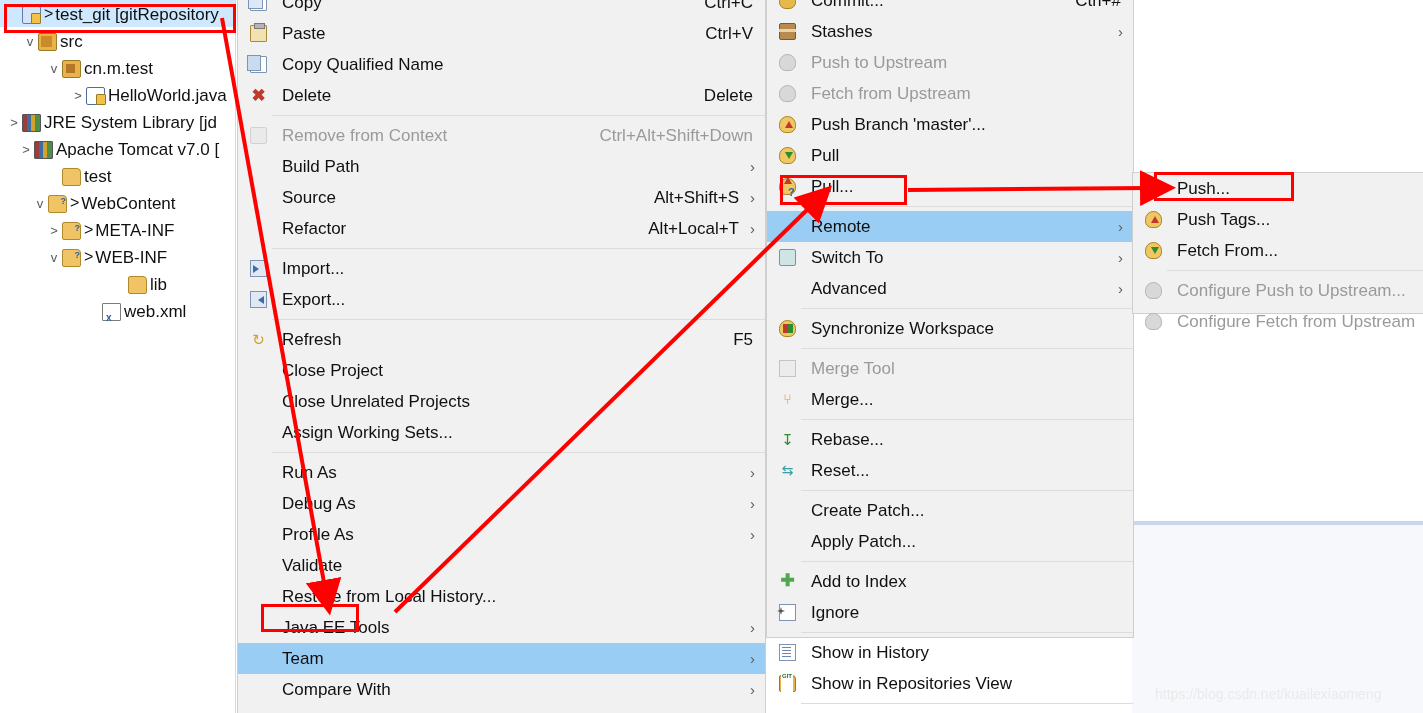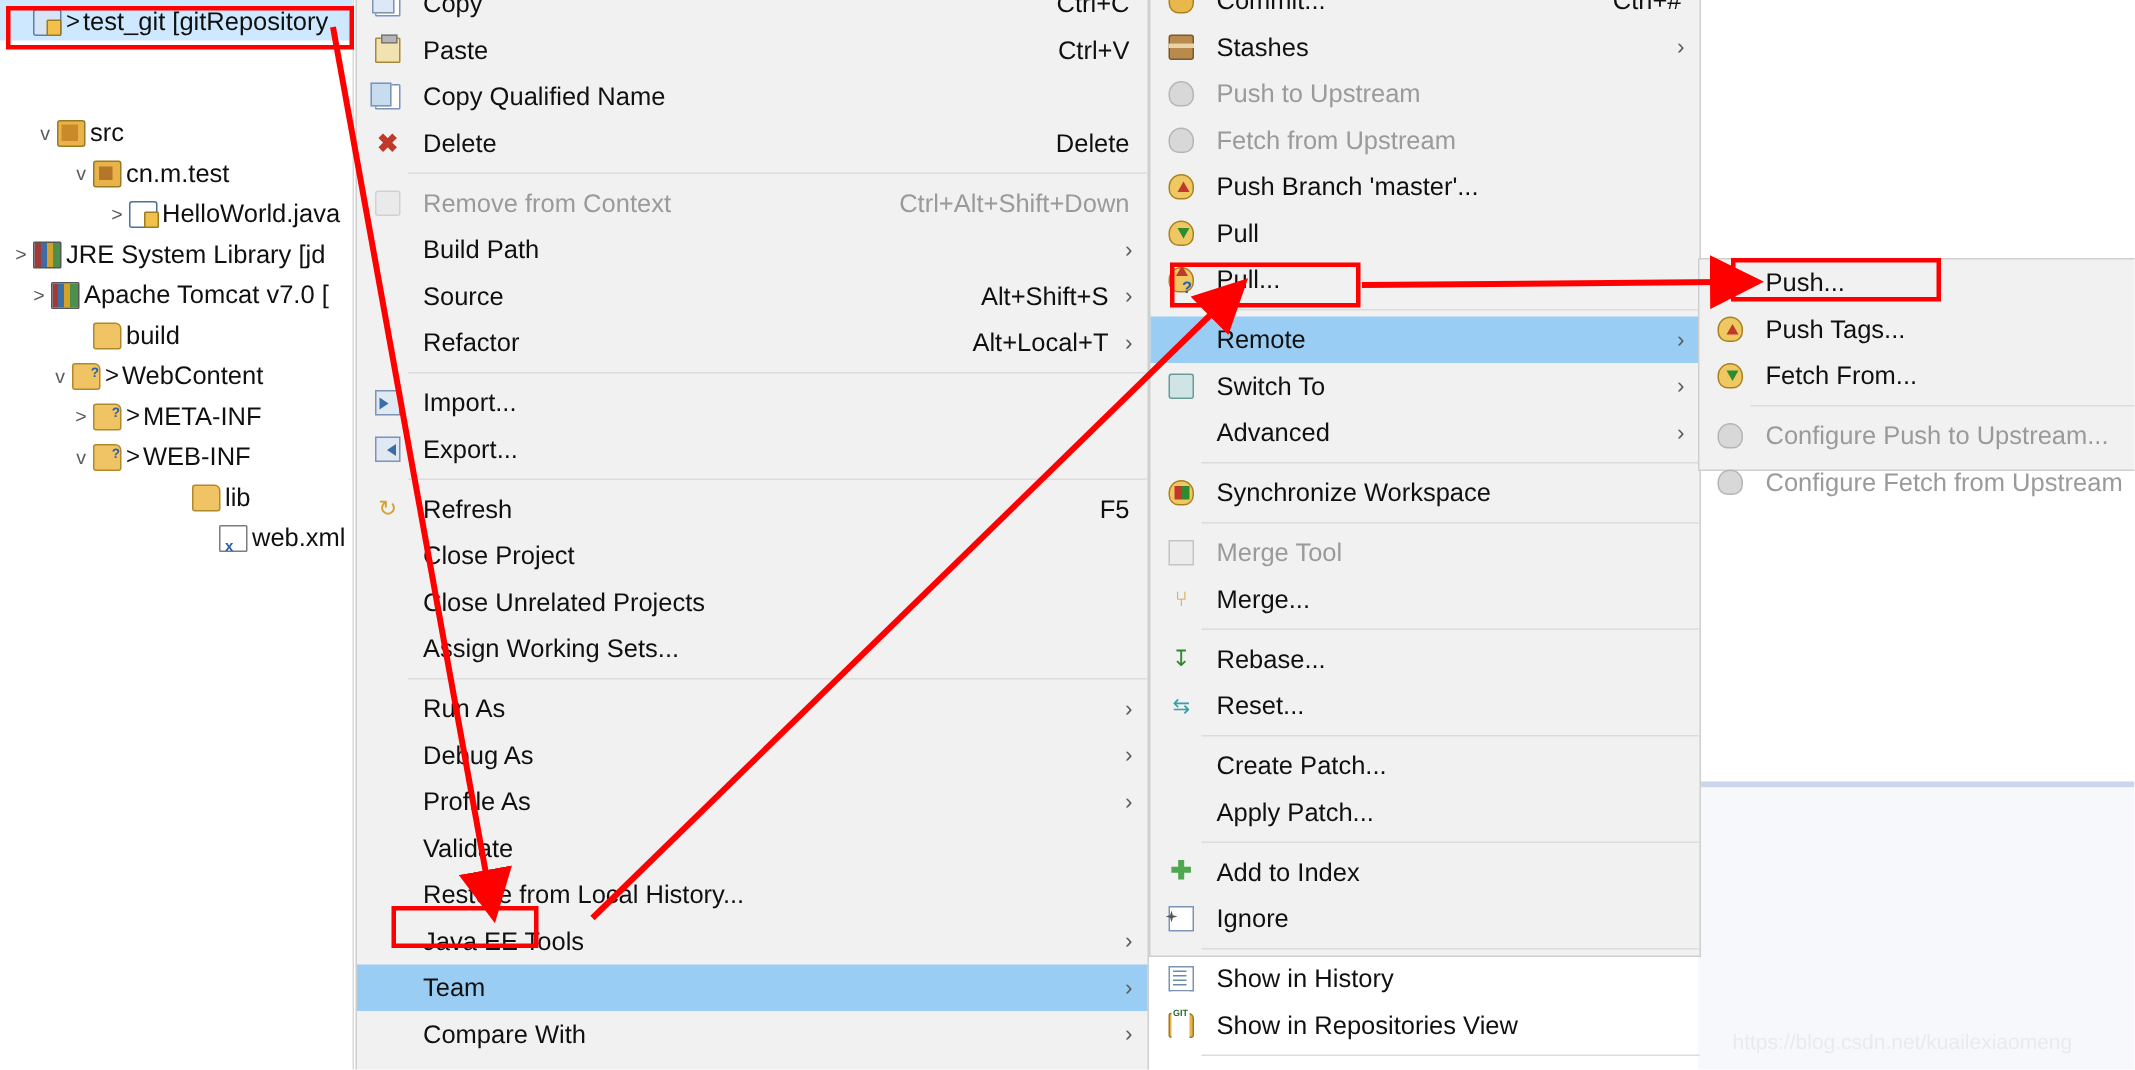--- a/index.html
+++ b/index.html
@@ -155,31 +155,31 @@
   <div id="blue-rule"></div>
   <div id="white-area2"></div>
   <div id="watermark">https://blog.csdn.net/kuailexiaomeng</div>
 
   <div id="tree">
     <div id="tree-clip">
       <div class="dots">www</div>
     </div>
     <div id="tree-rows">
         <div class="tree-row selected-row" style="padding-left: 6px;"><span class="twisty"></span><span class="tree-ico ic-proj"></span><span class="gt">&gt;</span><span class="tlabel">test_git [gitRepository</span></div>
-        <div class="tree-row" style="padding-left: 22px; margin-top: 47px;"><span class="twisty">v</span><span class="tree-ico ic-src"></span><span class="tlabel">src</span></div>
+        <div class="tree-row" style="padding-left: 22px;"><span class="twisty">v</span><span class="tree-ico ic-src"></span><span class="tlabel">src</span></div>
         <div class="tree-row" style="padding-left: 46px;"><span class="twisty">v</span><span class="tree-ico ic-pkg"></span><span class="tlabel">cn.m.test</span></div>
         <div class="tree-row" style="padding-left: 70px;"><span class="twisty">&gt;</span><span class="tree-ico ic-java"></span><span class="tlabel">HelloWorld.java</span></div>
         <div class="tree-row" style="padding-left: 6px;"><span class="twisty">&gt;</span><span class="tree-ico ic-lib"></span><span class="tlabel">JRE System Library [jd</span></div>
         <div class="tree-row" style="padding-left: 18px;"><span class="twisty">&gt;</span><span class="tree-ico ic-lib"></span><span class="tlabel">Apache Tomcat v7.0 [</span></div>
-        <div class="tree-row" style="padding-left: 46px;"><span class="twisty"></span><span class="tree-ico ic-folder"></span><span class="tlabel">build</span></div>
+        <div class="tree-row" style="padding-left: 46px;"><span class="twisty"></span><span class="tree-ico ic-folder"></span><span class="tlabel">test</span></div>
         <div class="tree-row" style="padding-left: 32px;"><span class="twisty">v</span><span class="tree-ico ic-folder-q"></span><span class="gt">&gt;</span><span class="tlabel">WebContent</span></div>
         <div class="tree-row" style="padding-left: 46px;"><span class="twisty">&gt;</span><span class="tree-ico ic-folder-q"></span><span class="gt">&gt;</span><span class="tlabel">META-INF</span></div>
         <div class="tree-row" style="padding-left: 46px;"><span class="twisty">v</span><span class="tree-ico ic-folder-q"></span><span class="gt">&gt;</span><span class="tlabel">WEB-INF</span></div>
         <div class="tree-row" style="padding-left: 112px;"><span class="twisty"></span><span class="tree-ico ic-folder"></span><span class="tlabel">lib</span></div>
-        <div class="tree-row" style="padding-left: 86px; margin-left: 44px;"><span class="twisty"></span><span class="tree-ico ic-xml"></span><span class="tlabel">web.xml</span></div>
+        <div class="tree-row" style="padding-left: 86px;"><span class="twisty"></span><span class="tree-ico ic-xml"></span><span class="tlabel">web.xml</span></div>
       </div>
   </div>
 
   <div class="menu" id="menu-main" style="left:237px; top:-14px; width:529px; height:740px;">
       <div class="mitem"><span class="micon i-copy"></span><span>Copy</span><span class="accel noarrow">Ctrl+C</span></div>
       <div class="mitem"><span class="micon i-paste"></span><span>Paste</span><span class="accel noarrow">Ctrl+V</span></div>
       <div class="mitem"><span class="micon i-copyq"></span><span>Copy Qualified Name</span></div>
       <div class="mitem"><span class="micon i-delete">✖</span><span>Delete</span><span class="accel noarrow">Delete</span></div>
       <div class="sep"></div>
       <div class="mitem disabled"><span class="micon i-ctx"></span><span>Remove from Context</span><span class="accel noarrow">Ctrl+Alt+Shift+Down</span></div>

